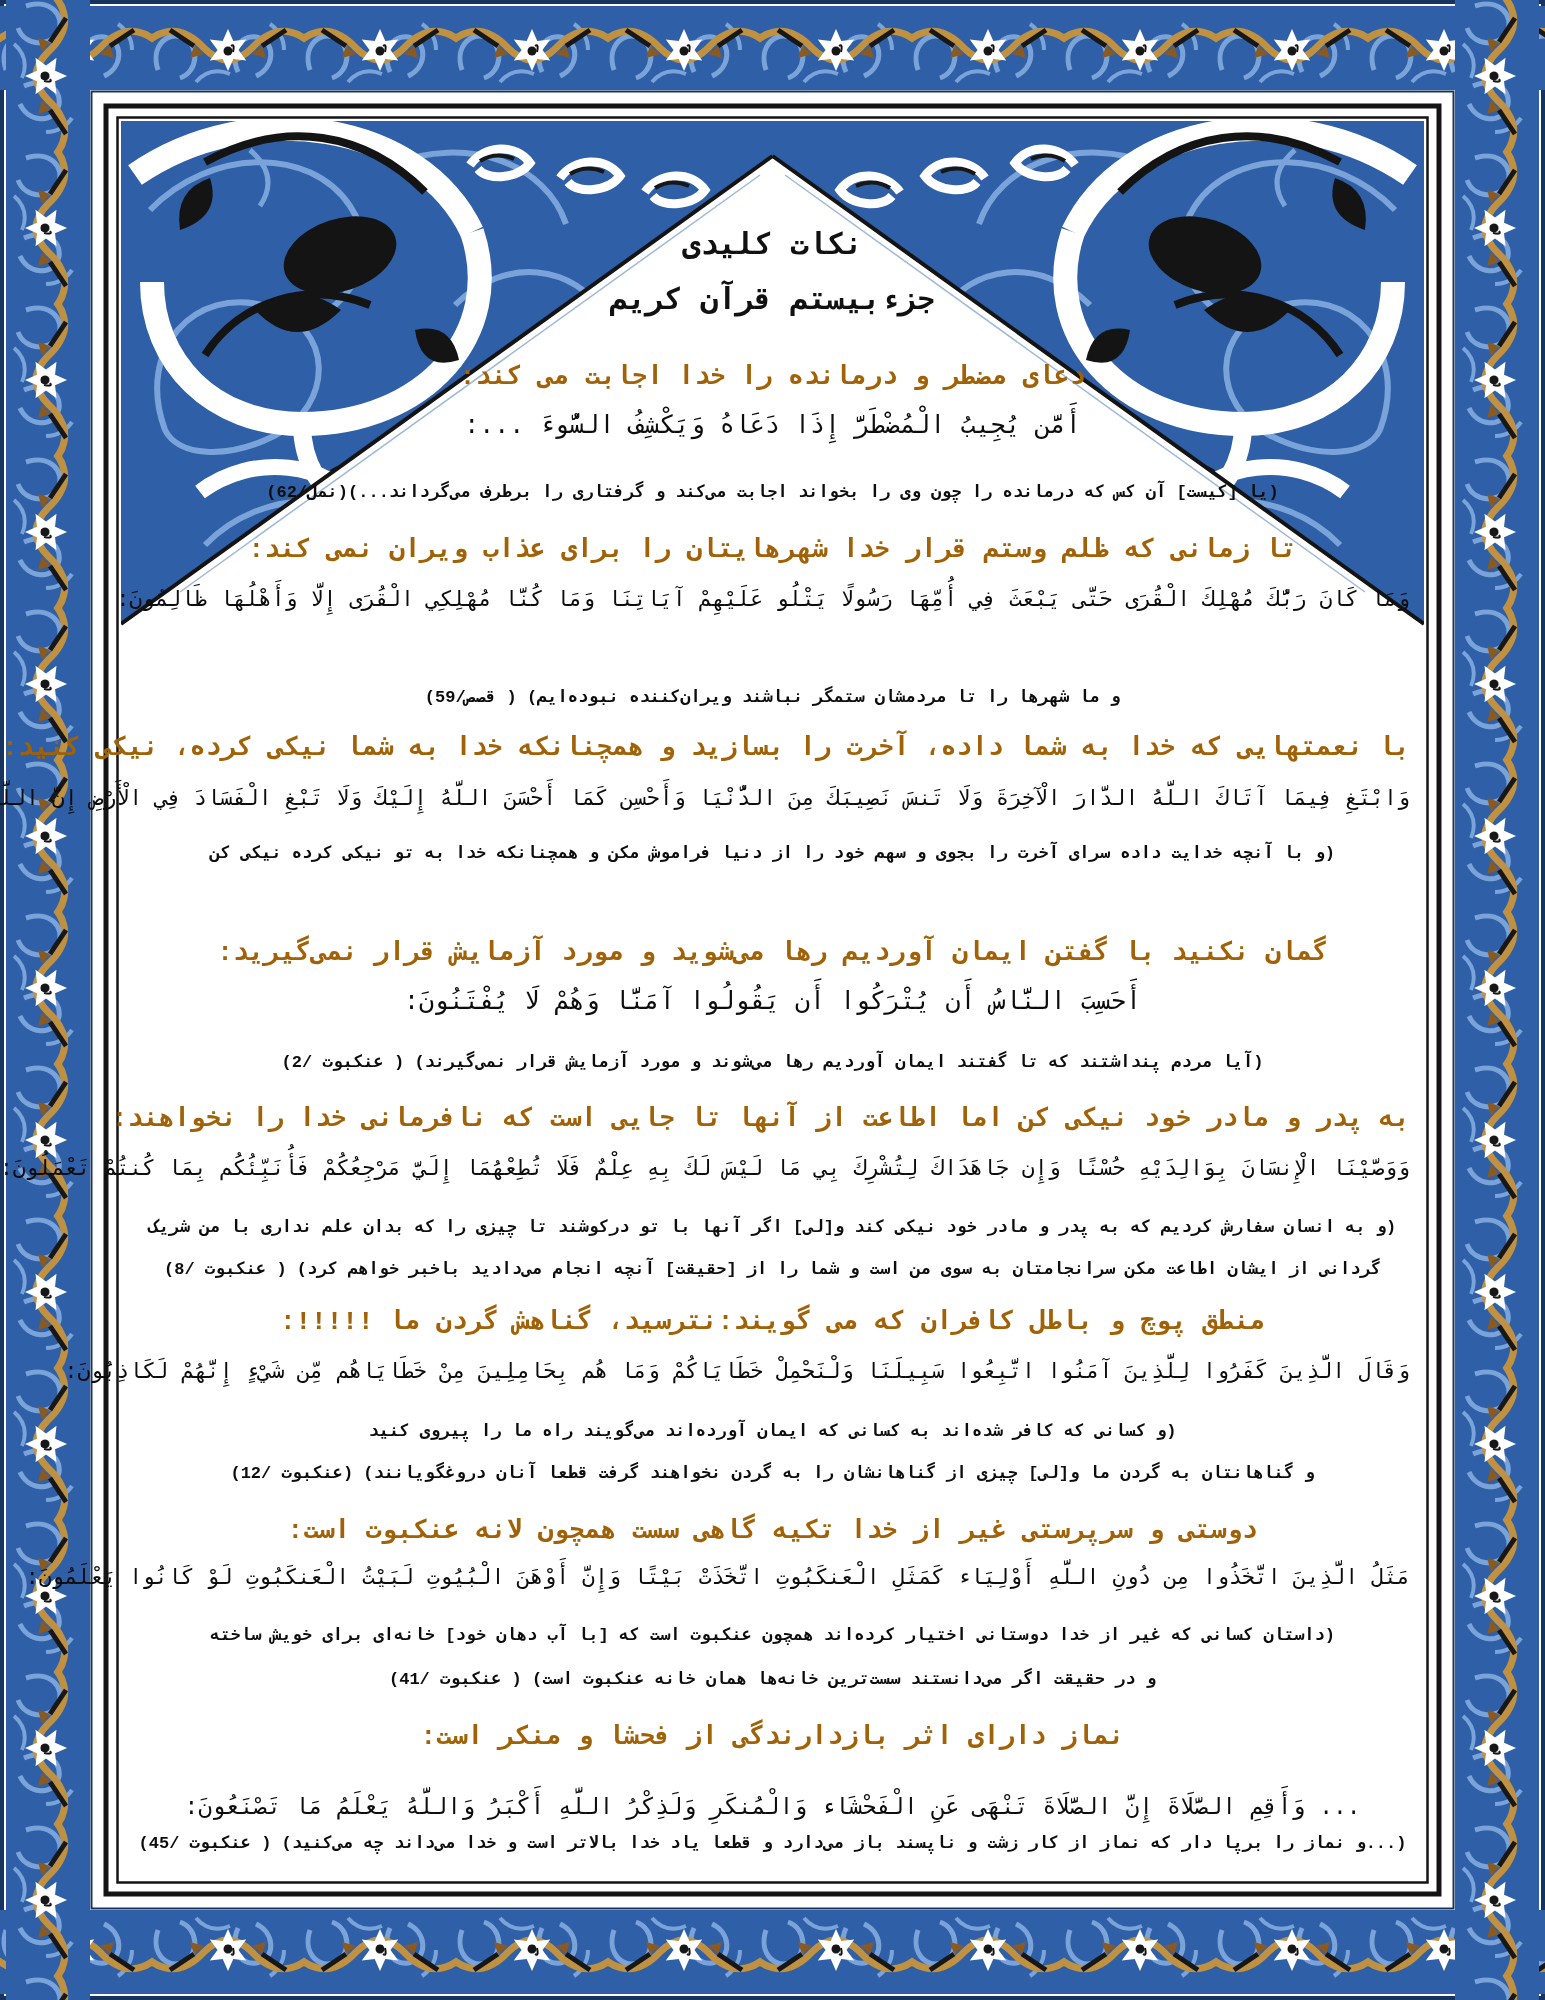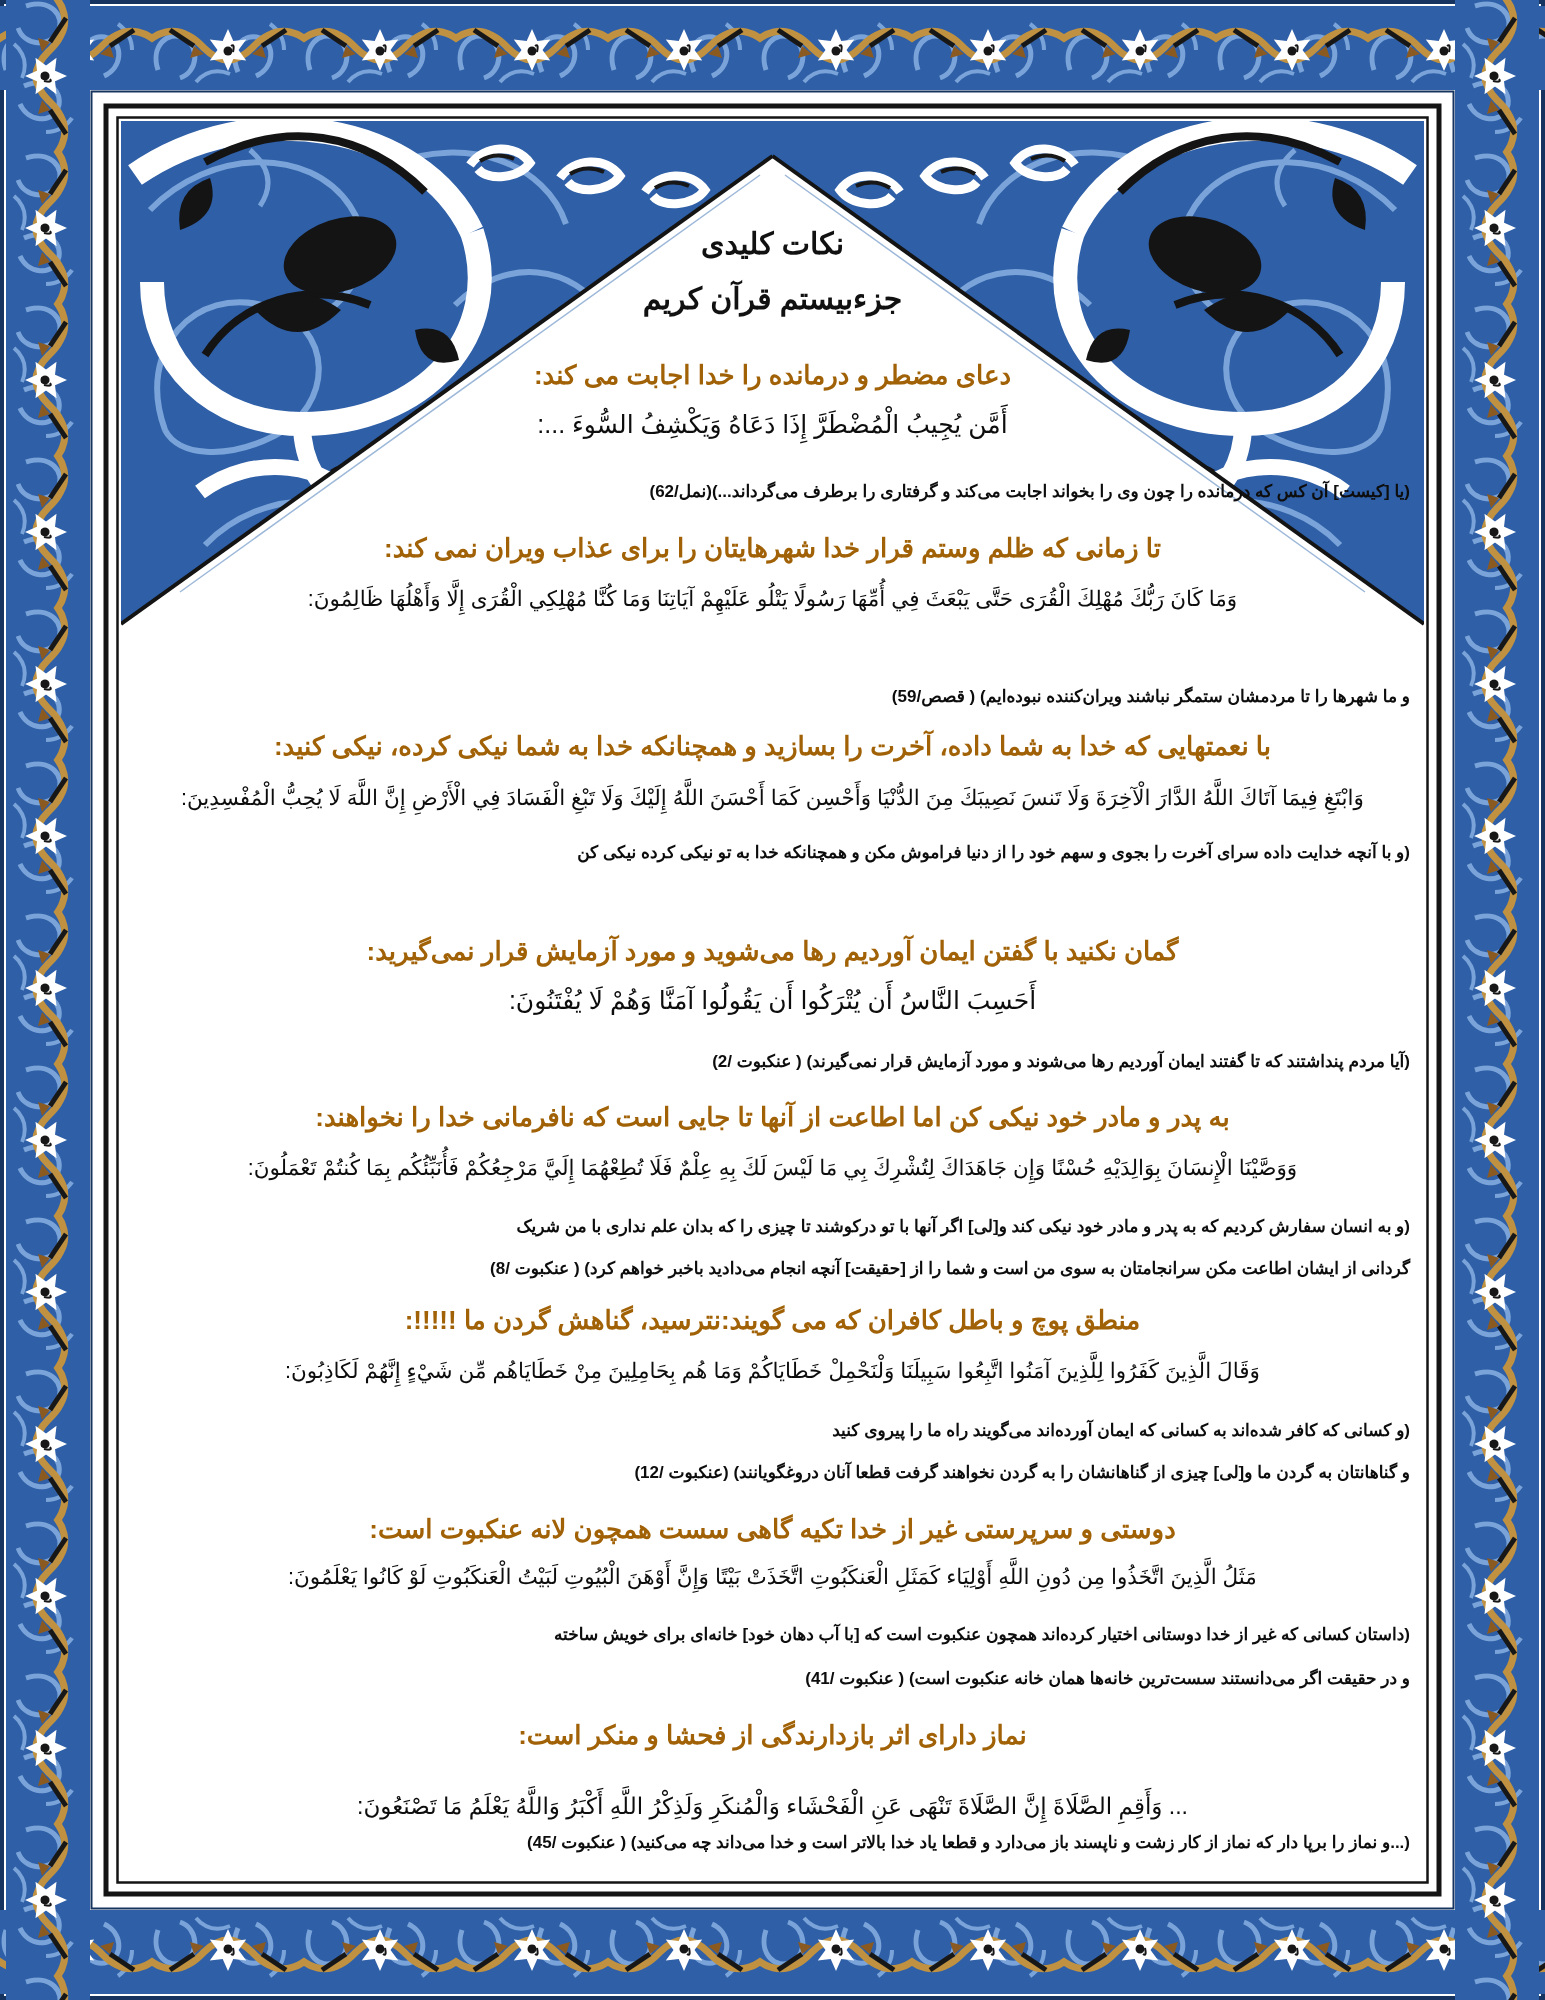--- a/index.html
+++ b/index.html
@@ -1,36 +1,36 @@
 <!DOCTYPE html>
 <html lang="fa" dir="rtl"><head>
 <meta charset="utf-8">
 <style>
   html,body{margin:0;padding:0;background:#e8e8e8;}
   .page{
     position:relative;
     width:1545px;height:2000px;
     background:#ffffff;
     overflow:hidden;
-    font-family:Liberation Sans, sans-serif;
+    font-family:Liberation Mono, monospace;
     margin:0 auto;
   }
   .deco{position:absolute;inset:0;z-index:0;}
   .textlayer{position:absolute;inset:0;z-index:2;}
   .tblock{
     position:absolute;left:135px;right:135px;
     text-align:center;white-space:nowrap;
     direction:rtl;color:#111;
   }
   .title{font-size:30px;font-weight:bold;letter-spacing:0;}
   .heading{font-size:26px;font-weight:bold;color:#a16207;}
   .verse{font-size:25px;font-weight:normal;color:#0d0d0d;}
   .verse.long{font-size:21.5px;}
   .verse.med{font-size:23px;margin-top:23px;}
-  .trans{font-size:17px;font-weight:bold;color:#0d0d0d;text-align:right;}
+  .trans{font-size:17px;font-weight:bold;color:#0d0d0d;}
 </style>
 </head>
 <body>
 
 <div class="page">
 
   <svg class="deco" viewBox="0 0 1545 2000" aria-hidden="true">
     <defs>
 
       <pattern id="band" patternUnits="userSpaceOnUse" x="0" y="6" width="152" height="84">

